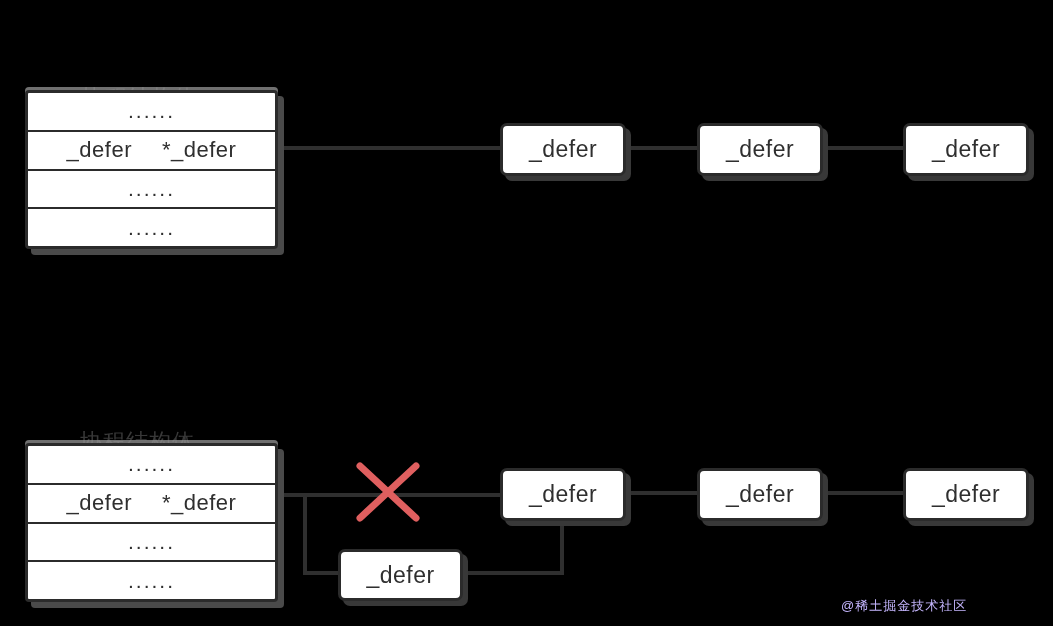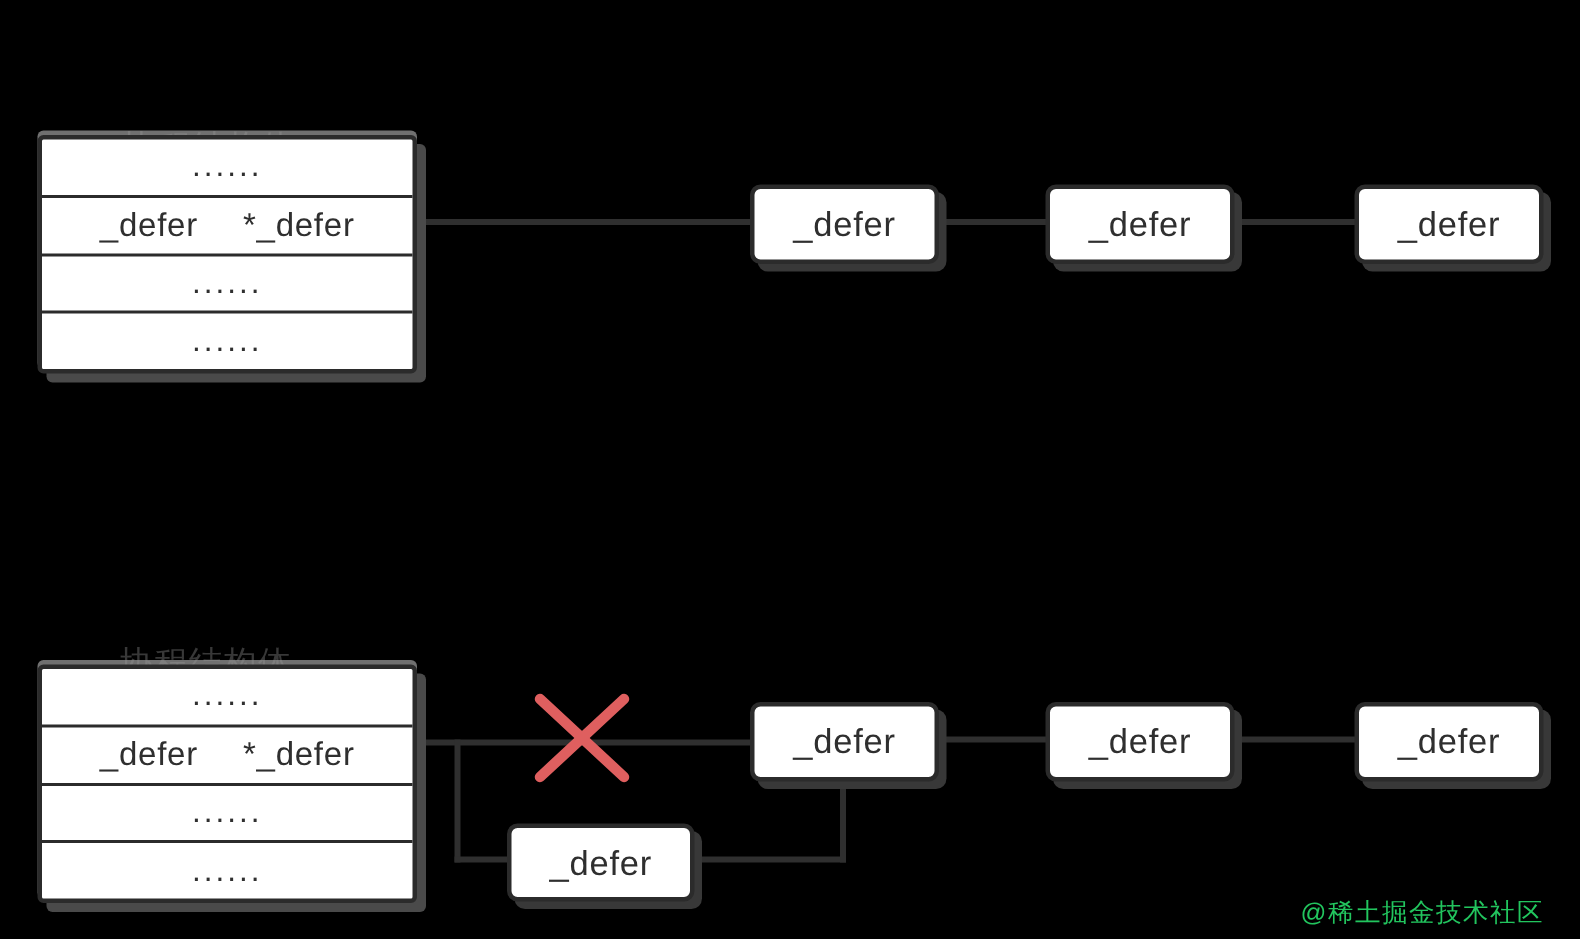--- a/index.html
+++ b/index.html
@@ -54,23 +54,23 @@
     position:absolute;
     background:#2f2f2f;
     z-index:1;
   }
   .cross-icon{
     position:absolute;
     z-index:5;
   }
   .watermark{
     position:absolute;
-    left:867px;top:597px;
-    color:#22c55e;
-    font-size:17px;
+    left:841px;top:597px;
+    color:#c4b5fd;
+    font-size:13px;
     letter-spacing:1px;
     z-index:6;
   }
 </style>
 </head>
 <body>
 
 <div id="canvas">
 
   <div class="section-label" style="left:82px;top:20px;">

